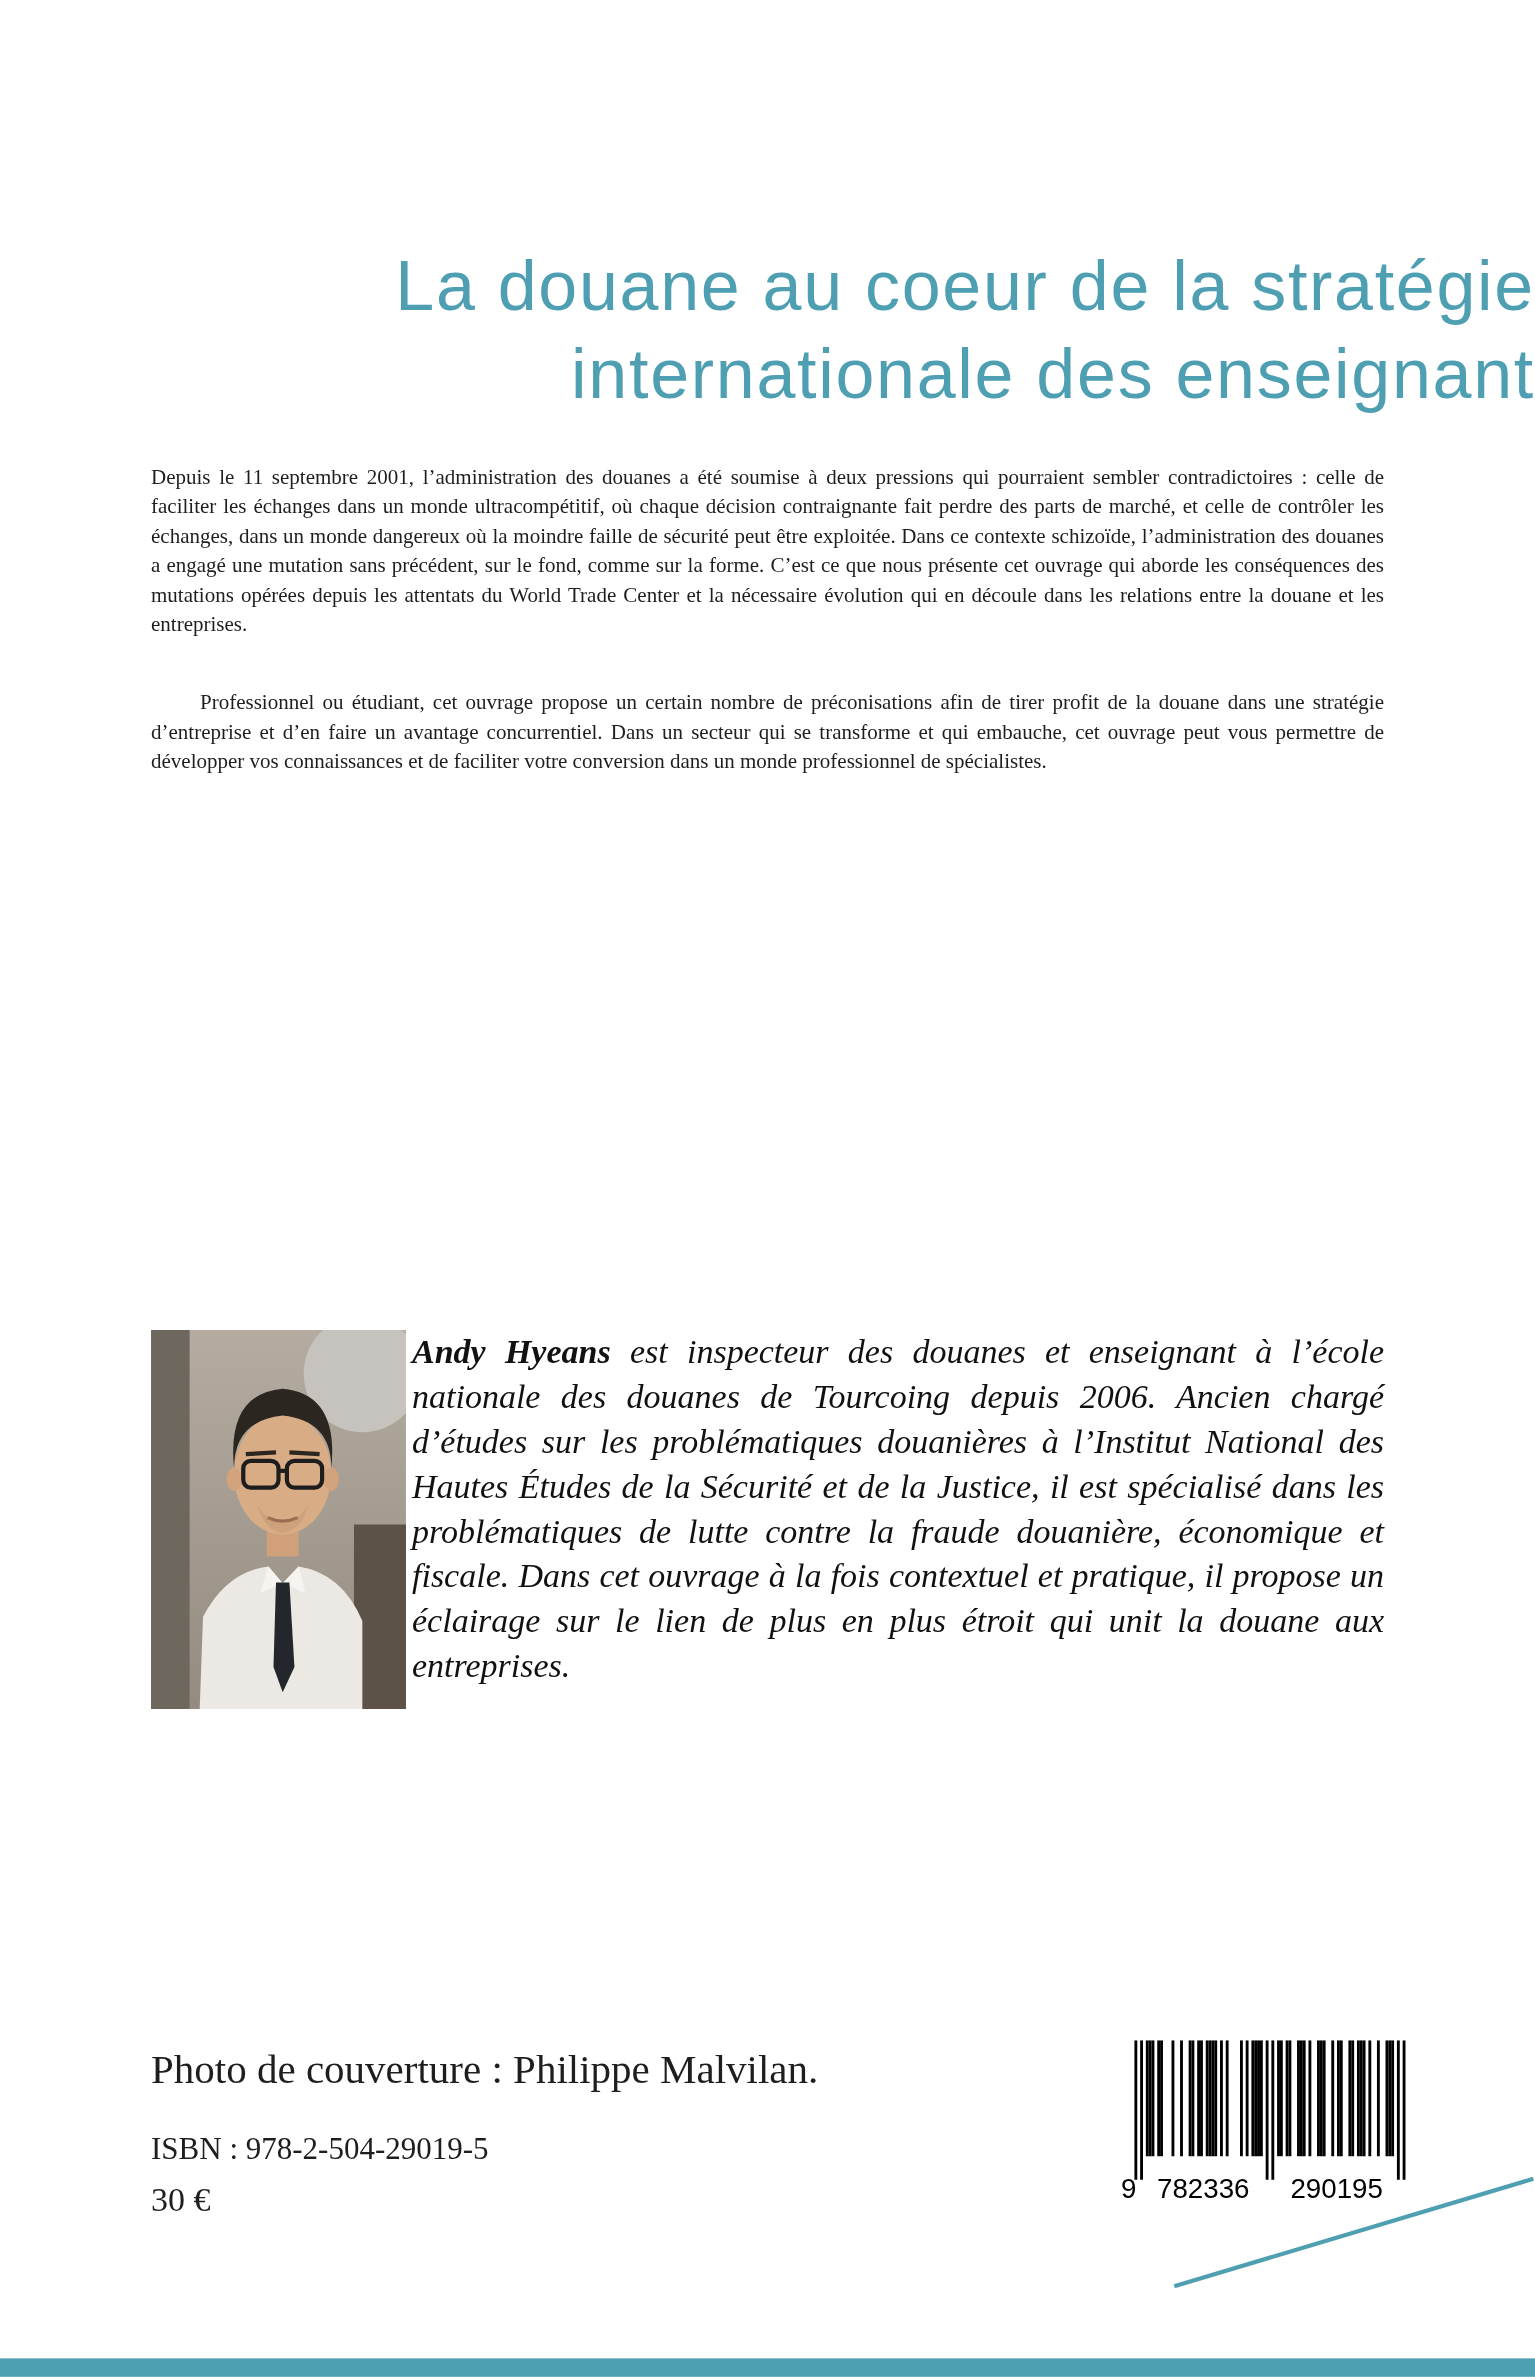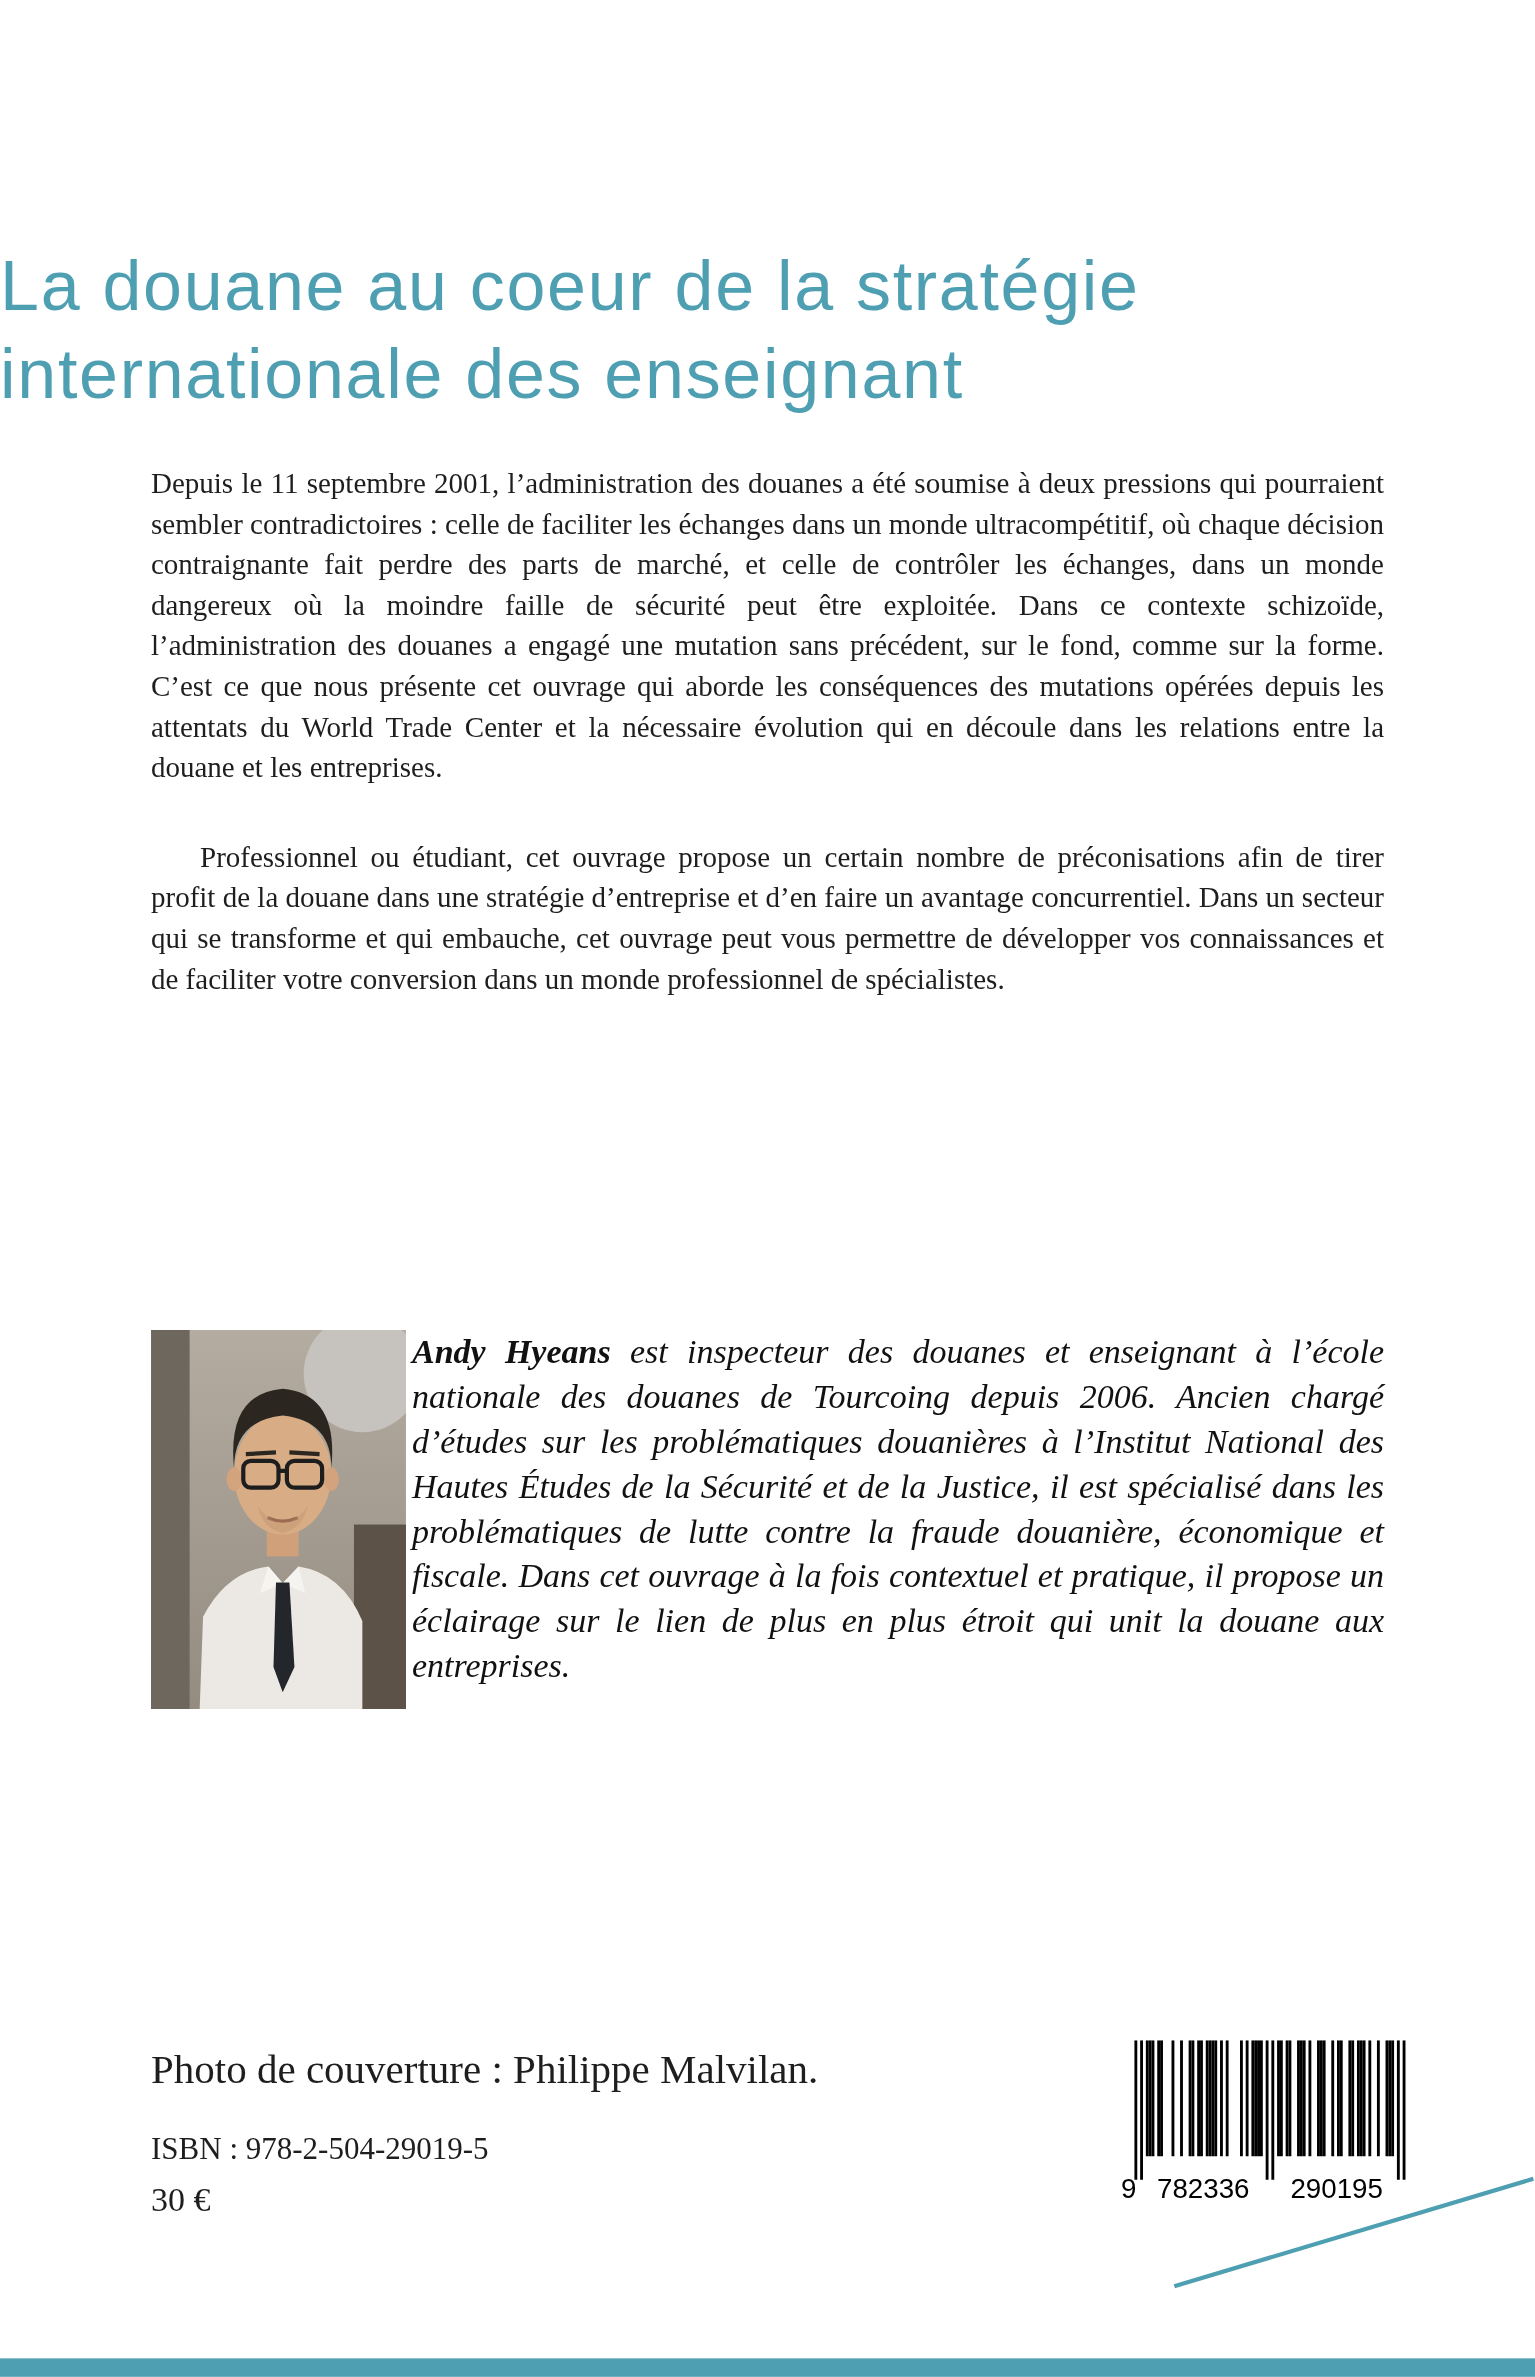--- a/index.html
+++ b/index.html
@@ -14,37 +14,37 @@
     font-family: "Liberation Serif", serif;
     color: #1e1e1e;
   }
 
   
   .book-title {
     position: absolute;
     top: 242px;
     left: 0;
     right: 0;
-    text-align: left;
+    text-align: right;
     color: var(--accent);
     font-family: "Liberation Sans", sans-serif;
     font-weight: normal;
     font-size: 70px;
     line-height: 1.26;
     letter-spacing: 1.7px;
   }
   .book-title span { display: block; }
 
   
   .synopsis {
     position: absolute;
     top: 463px;
     left: 151px;
     width: 1233px;
-    font-size: 29px;
+    font-size: 21px;
     line-height: 1.40;
     text-align: justify;
     font-family: Liberation Serif, serif;
   }
   .synopsis p.second {
     margin-top: 49px;
     text-indent: 49px;
   }
 
   

